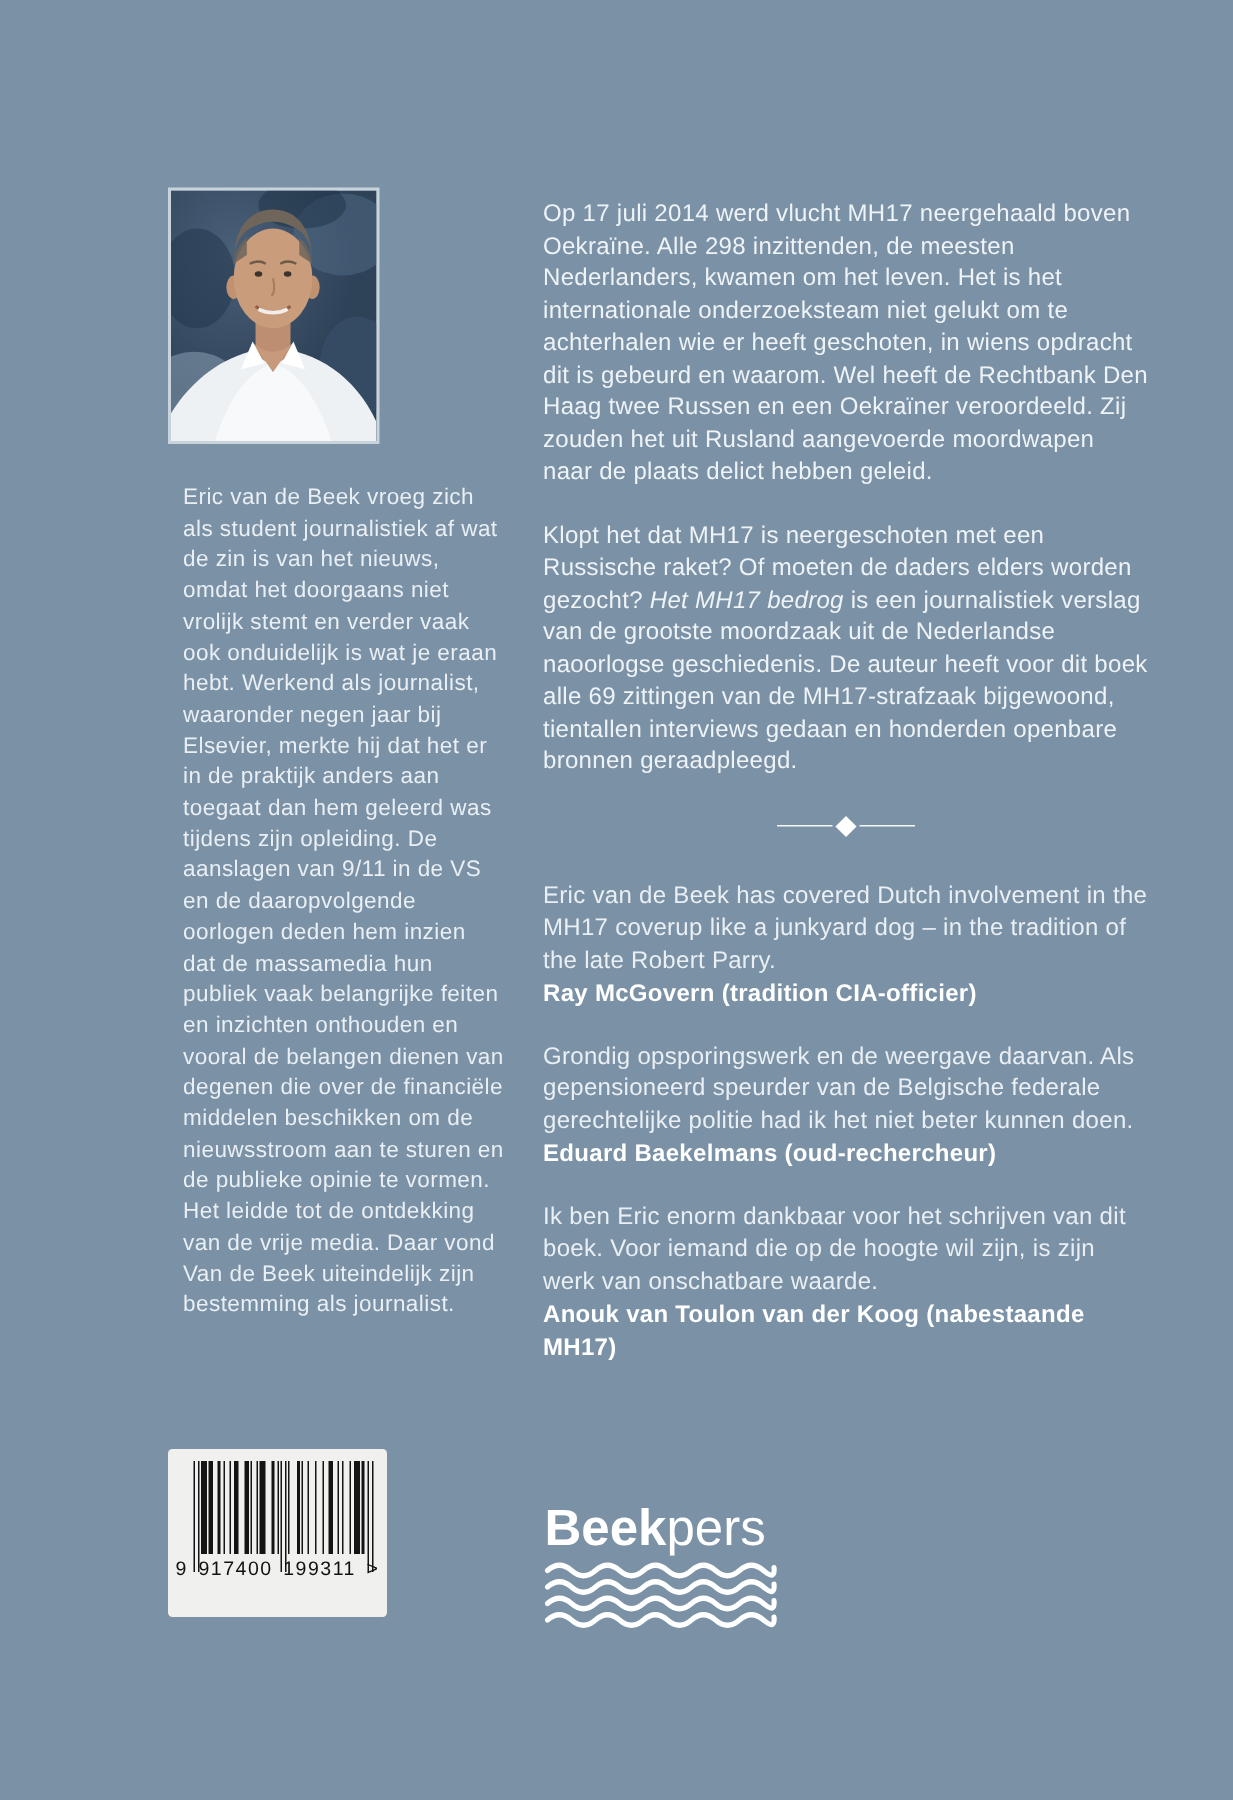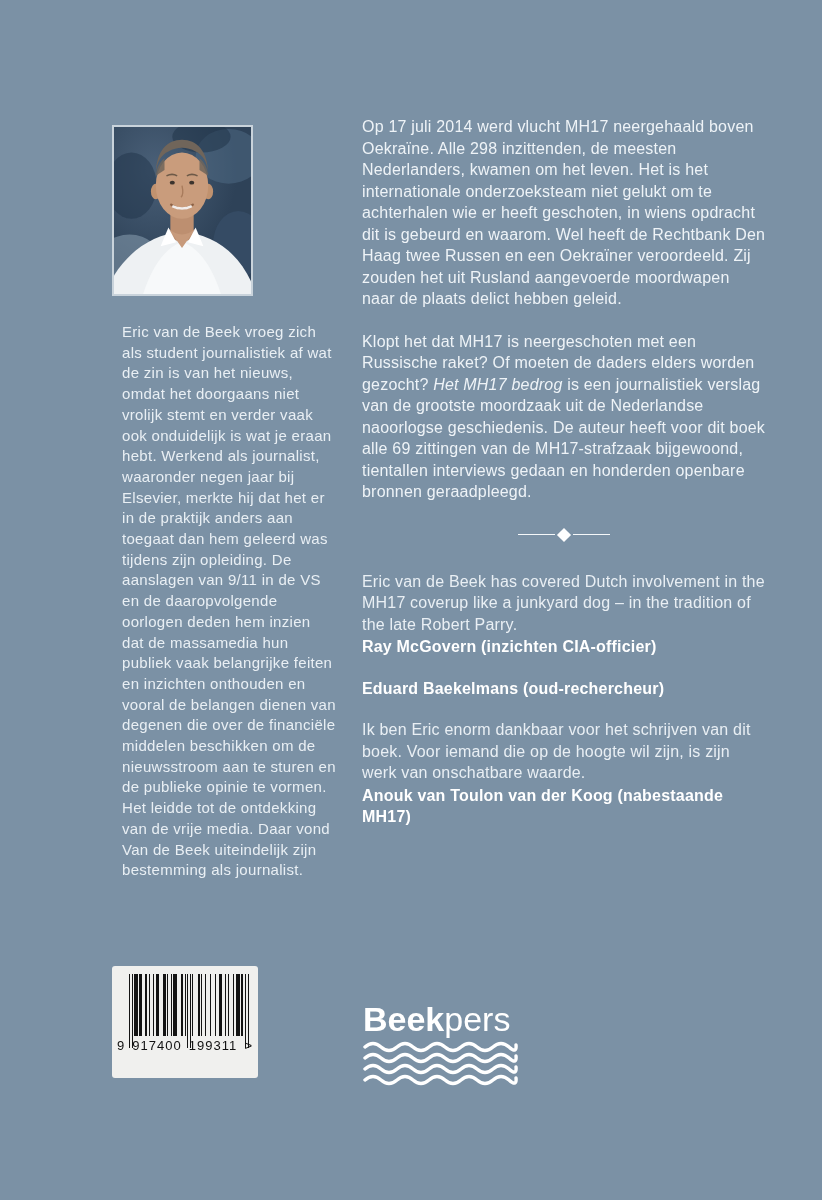--- a/index.html
+++ b/index.html
@@ -38,21 +38,21 @@
 
   
   .main {
     position: absolute; left: 362px; top: 116px;
     width: 404px;
     color: #eef3f7;
     font-size: 16px;
     line-height: 21.5px;
     letter-spacing: 0.2px;
   }
-  .main p { margin: 0 0 21px 0; }
+  .main p { margin: 16px 0 21px 0; }
   .book-title { font-style: italic; }
 
   .divider {
     display: flex; align-items: center; justify-content: center;
     margin: 26px 0 30px 0;
     height: 12px;
   }
   .divider .line {
     width: 37px; height: 1.6px; background: #f5f8fa;
   }
@@ -163,23 +163,24 @@
     <p><span>Klopt het dat MH17 is neergeschoten met een Russische raket? Of moeten de daders elders worden gezocht? </span><span class="book-title">Het MH17 bedrog</span><span> is een journalistiek verslag van de grootste moordzaak uit de Nederlandse naoorlogse geschiedenis. De auteur heeft voor dit boek alle 69 zittingen van de MH17-strafzaak bijgewoond, tientallen interviews gedaan en honderden openbare bronnen geraadpleegd.</span></p>
 
     <div class="divider">
       <span class="line"></span>
       <span class="diamond"></span>
       <span class="line"></span>
     </div>
 
     <div class="testimonial">
       <div class="quote">Eric van de Beek has covered Dutch involvement in the MH17 coverup like a junkyard dog – in the tradition of the late Robert Parry.</div>
-      <div class="attribution">Ray McGovern (inzichten CIA-officier)</div>
+      <div class="attribution">Ray McGovern (tradition CIA-officier)</div>
     </div>
     <div class="testimonial">
+      <div class="quote">Grondig opsporingswerk en de weergave daarvan. Als gepensioneerd speurder van de Belgische federale gerechtelijke politie had ik het niet beter kunnen doen.</div>
       <div class="attribution">Eduard Baekelmans (oud-rechercheur)</div>
     </div>
     <div class="testimonial">
       <div class="quote">Ik ben Eric enorm dankbaar voor het schrijven van dit boek. Voor iemand die op de hoogte wil zijn, is zijn werk van onschatbare waarde.</div>
       <div class="attribution">Anouk van Toulon van der Koog (nabestaande MH17)</div>
     </div>
   </div>
 
   <div class="barcode-box">
     <div class="bars" id="barcode-bars">

